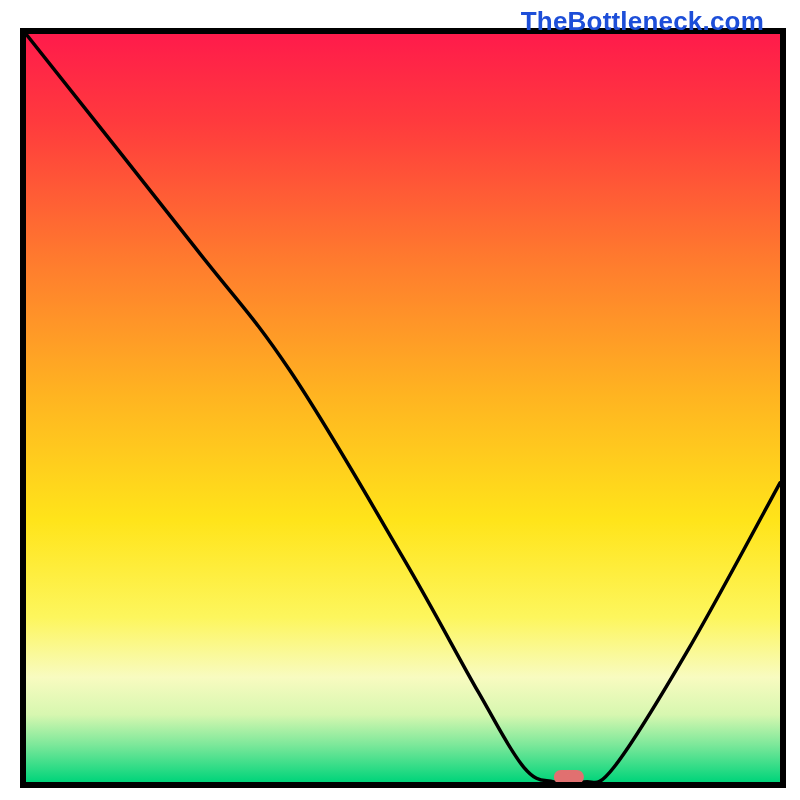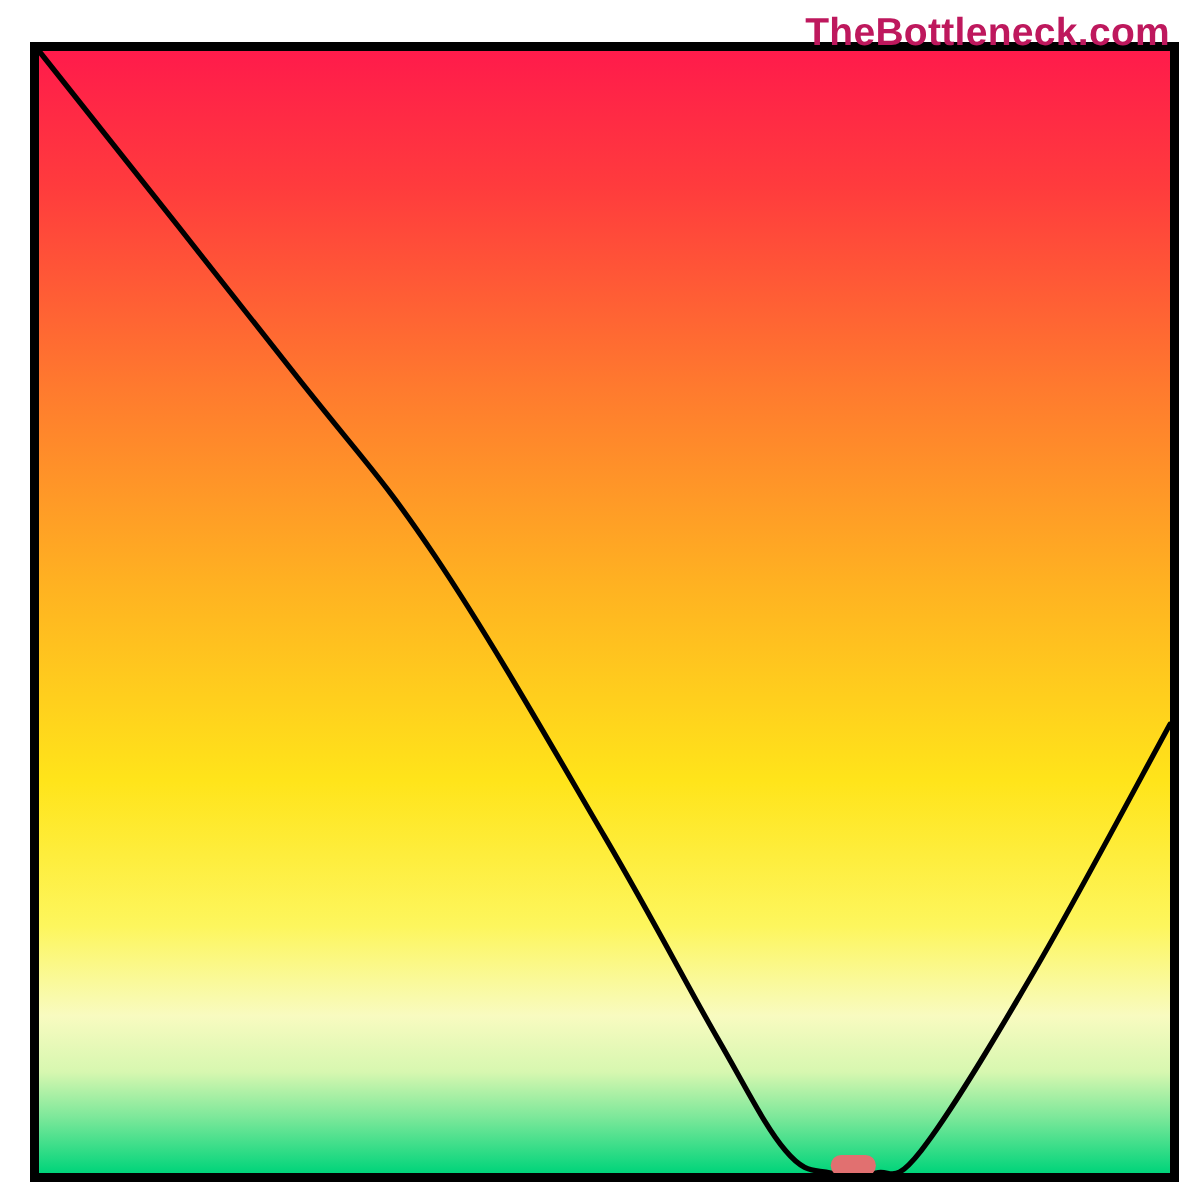--- a/index.html
+++ b/index.html
@@ -11,24 +11,24 @@
     font-family: Arial, Helvetica, sans-serif;
   }
   .chart-container {
     position: relative;
     width: 800px;
     height: 800px;
   }
   .watermark {
     position: absolute;
     top: 6px;
-    right: 20px;
+    right: 36px;
     font-size: 26px;
     font-weight: 600;
-    color: #be185d;
+    color: #1d4ed8;
     letter-spacing: 0.2px;
     z-index: 10;
   }
   svg {
     display: block;
   }
 </style>
 </head>
 <body>
 

